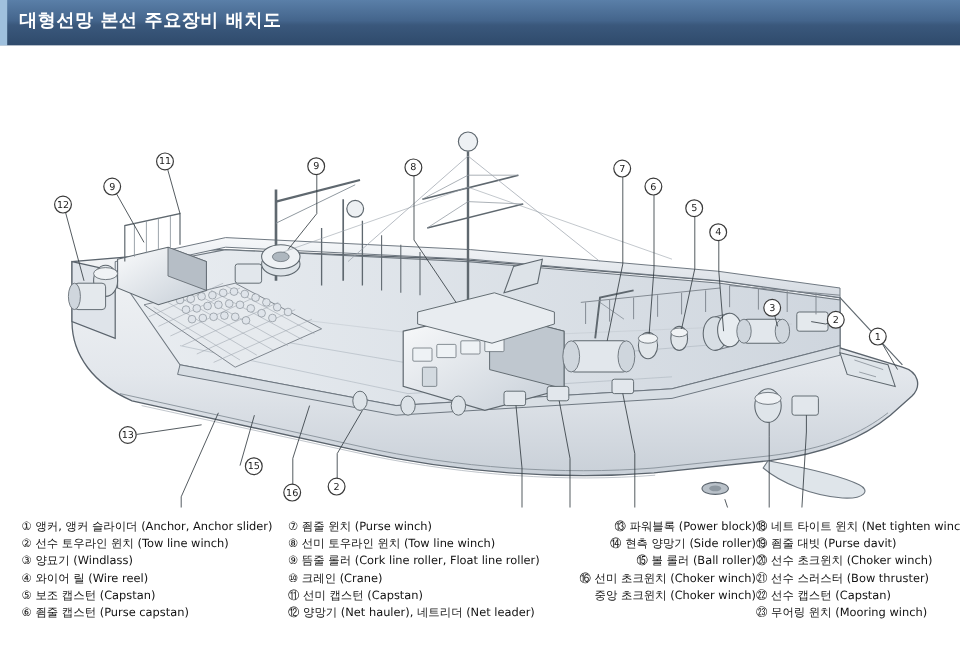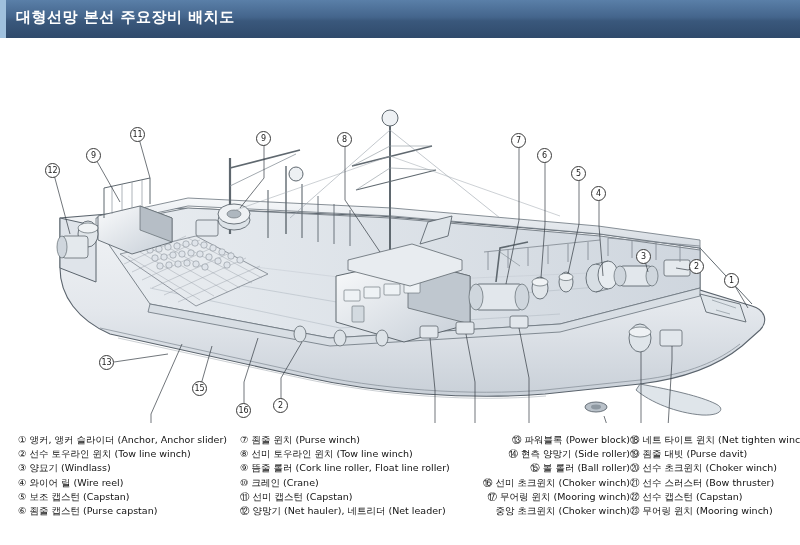--- a/index.html
+++ b/index.html
@@ -422,21 +422,21 @@
     <div class="callout" style="left:571px; top:128px;">5</div>
     <div class="callout" style="left:537px; top:110px;">6</div>
     <div class="callout" style="left:511px; top:95px;">7</div>
     <div class="callout" style="left:337px; top:94px;">8</div>
     <div class="callout" style="left:256px; top:93px;">9</div>
     <div class="callout" style="left:130px; top:89px;">11</div>
     <div class="callout" style="left:86px; top:110px;">9</div>
     <div class="callout" style="left:45px; top:125px;">12</div>
     <div class="callout" style="left:99px; top:317px;">13</div>
     <div class="callout" style="left:143px; top:389px;">14</div>
-    <div class="callout" style="left:192px; top:343px;">15</div>
+    <div class="callout" style="left:204px; top:343px;">15</div>
     <div class="callout" style="left:236px; top:365px;">16</div>
     <div class="callout" style="left:273px; top:360px;">2</div>
     <div class="callout" style="left:427px; top:397px;">18</div>
     <div class="callout" style="left:467px; top:390px;">19</div>
     <div class="callout" style="left:521px; top:389px;">20</div>
     <div class="callout" style="left:604px; top:395px;">21</div>
     <div class="callout" style="left:634px; top:399px;">22</div>
     <div class="callout" style="left:660px; top:399px;">23</div>
   </div>
 
@@ -459,21 +459,20 @@
         <div class="legend-item">⑩ 크레인 (Crane)</div>
         <div class="legend-item">⑪ 선미 캡스턴 (Capstan)</div>
         <div class="legend-item">⑫ 양망기 (Net hauler), 네트리더 (Net leader)</div>
       </div>
 
       <div class="legend-col c3">
         <div class="legend-item">⑬ 파워블록 (Power block)</div>
         <div class="legend-item">⑭ 현측 양망기 (Side roller)</div>
         <div class="legend-item">⑮ 볼 롤러 (Ball roller)</div>
         <div class="legend-item">⑯ 선미 초크윈치 (Choker winch)</div>
-        <div class="legend-item">⑰ 무어링 윈치 (Mooring winch)</div>
         <div class="legend-item sub">중앙 초크윈치 (Choker winch)</div>
       </div>
 
       <div class="legend-col c4">
         <div class="legend-item">⑱ 네트 타이트 윈치 (Net tighten winch)</div>
         <div class="legend-item">⑲ 죔줄 대빗 (Purse davit)</div>
         <div class="legend-item">⑳ 선수 초크윈치 (Choker winch)</div>
         <div class="legend-item">㉑ 선수 스러스터 (Bow thruster)</div>
         <div class="legend-item">㉒ 선수 캡스턴 (Capstan)</div>
         <div class="legend-item">㉓ 무어링 윈치 (Mooring winch)</div>

